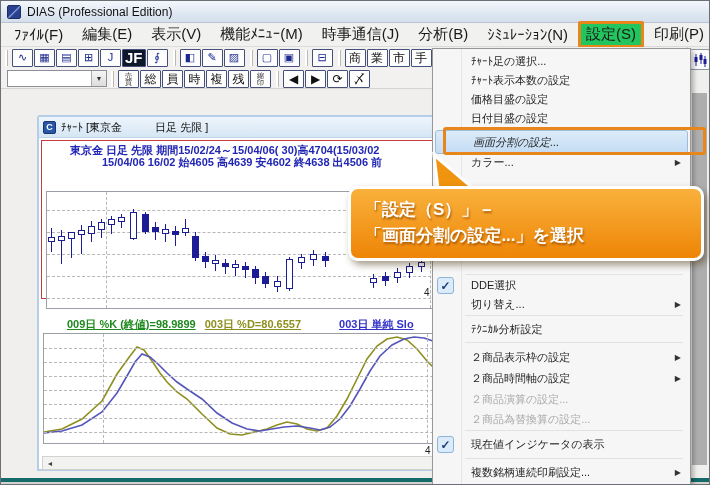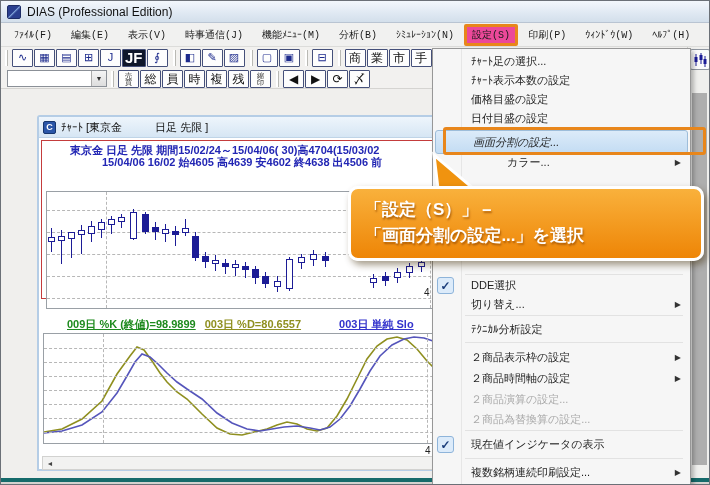--- a/index.html
+++ b/index.html
@@ -11,22 +11,22 @@
   }
   
   #titlebar { position:absolute; left:0; top:0; width:710px; height:22px;
     background:linear-gradient(#f3f7fc,#dfe8f2 60%,#d3dfeb);
     border-bottom:1px solid #b9c4d2; display:flex; align-items:center; padding-left:6px; }
   #app-icon { width:14px; height:14px; background:linear-gradient(135deg,#2b3f8f 45%,#7da0d8 50%,#2b3f8f 60%); border:1px solid #1d2c66; border-radius:2px; margin-right:6px; }
   #titlebar .t { font-size:12px; color:#111; }
   
   #menubar { position:absolute; left:0; top:22px; width:710px; height:24px;
     background:#f1f1f0; border-bottom:1px solid #dcdcda; display:flex; align-items:center; padding-left:4px; }
-  .mb-item { font-size:10px; color:#1a1a1a; padding:3px 6px; margin-right:1px; white-space:nowrap; border:3px solid transparent; border-radius:2px;font-family:Liberation Mono, monospace; }
-  .mb-item.open { background:#ec4899; border:3px solid #e8861b; padding:1px 5px; }
+  .mb-item { font-size:15px; color:#1a1a1a; padding:3px 6px; margin-right:1px; white-space:nowrap; border:3px solid transparent; border-radius:2px; }
+  .mb-item.open { background:#22c55e; border:3px solid #e8861b; padding:1px 5px; }
   
   #toolbar { position:absolute; left:0; top:46px; width:686px; height:42px; background:#f2f1ef; border-bottom:1px solid #d5d4d1; }
   .tb-row { position:absolute; left:0; width:686px; height:21px; display:flex; align-items:center; }
   #tb1 { top:0; } #tb2 { top:21px; }
   .grip { width:3px; height:16px; border-left:2px solid #fff; border-right:1px solid #b9b9b4; margin:0 4px; }
   .tbtn { height:18px; min-width:21px; background:#fdfdfd; border:1px solid #45507a; border-radius:1px;
     display:flex; align-items:center; justify-content:center; font-size:11px; color:#1c2a8c; margin-right:1px; padding:0 2px; line-height:1; }
   .tbtn.blue { background:#0f172a; color:#fff; font-weight:bold; font-size:15px; }
   .tbtn.k { color:#111; font-size:12px; }
   .tbtn .stack { display:flex; flex-direction:column; font-size:7px; line-height:7px; color:#111; }
@@ -96,22 +96,22 @@
 
   <div id="titlebar">
     <div id="app-icon"></div>
     <div class="t">DIAS (Professional Edition)</div>
   </div>
 
   <div id="menubar">
       <div class="mb-item">ﾌｧｲﾙ(F)</div>
       <div class="mb-item">編集(E)</div>
       <div class="mb-item">表示(V)</div>
+      <div class="mb-item">機能ﾒﾆｭｰ(M)</div>
       <div class="mb-item">時事通信(J)</div>
-      <div class="mb-item">機能ﾒﾆｭｰ(M)</div>
       <div class="mb-item">分析(B)</div>
       <div class="mb-item">ｼﾐｭﾚｰｼｮﾝ(N)</div>
       <div class="mb-item open">設定(S)</div>
       <div class="mb-item">印刷(P)</div>
       <div class="mb-item">ｳｨﾝﾄﾞｳ(W)</div>
       <div class="mb-item">ﾍﾙﾌﾟ(H)</div>
     </div>
 
   <div id="toolbar">
     <div class="tb-row" id="tb1">
@@ -312,21 +312,21 @@
       </div>
       <div class="mi" style="top: 41px; height: 19px;">
         <span class="lbl">価格目盛の設定</span>
       </div>
       <div class="mi" style="top: 60px; height: 19px;">
         <span class="lbl">日付目盛の設定</span>
       </div>
       <div class="mi sel" style="top: 81px; height: 24px;">
         <span class="lbl">画面分割の設定...</span>
       </div>
-      <div class="mi" style="top: 105px; height: 17px; padding-left: 36px;">
+      <div class="mi" style="top: 105px; height: 17px;">
         <span class="lbl">カラー...</span>
         <span class="arr">▶</span>
       </div>
       <div class="mi" style="top: 227px; height: 19px;">
         <div class="chk">✓</div>
         <span class="lbl">DDE選択</span>
       </div>
       <div class="mi" style="top: 246px; height: 19px;">
         <span class="lbl">切り替え...</span>
         <span class="arr">▶</span>

